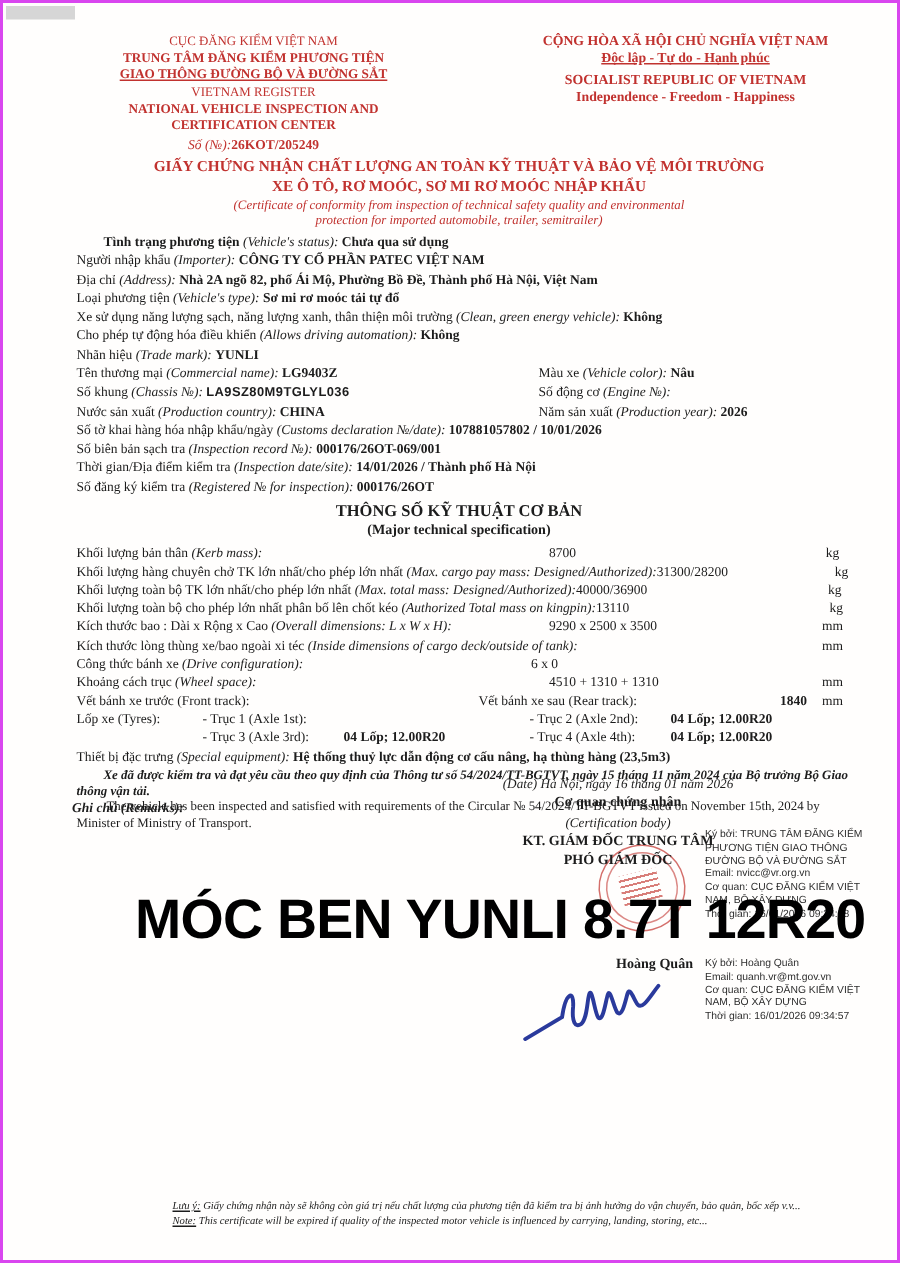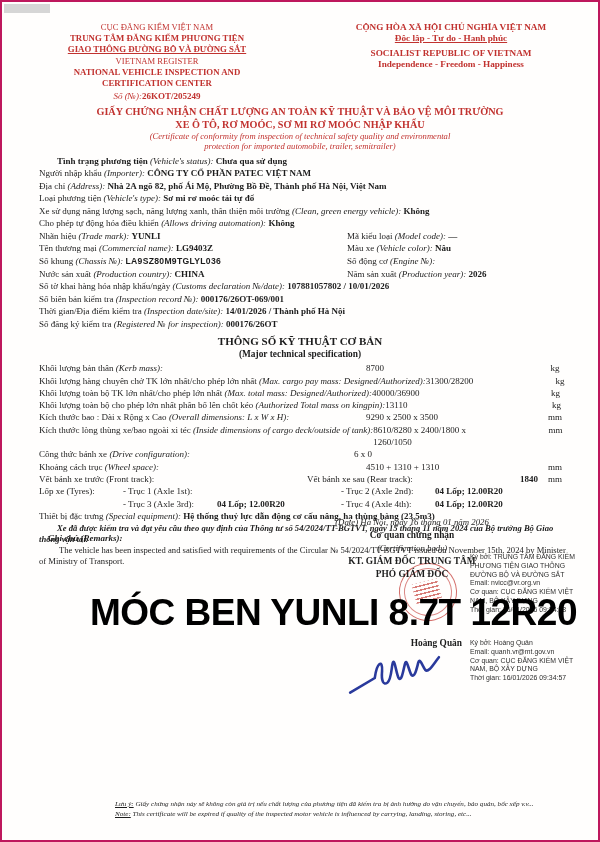--- a/index.html
+++ b/index.html
@@ -1,19 +1,19 @@
 <!DOCTYPE html>
 <html><head>
 <meta charset="utf-8">
 <style>
   html,body{margin:0;padding:0;}
   body{width:600px;height:842px;overflow:hidden;background:#fff;}
   .page{position:relative;width:600px;height:842px;box-sizing:border-box;
-        border:2px solid #be185d;background:#fffefd;
-        font-family:"Liberation Serif","DejaVu Serif",serif;color:#1c1c1c;}
+        border:2px solid #d946ef;background:#fffefd;
+        font-family:"Liberation Serif","DejaVu Serif",serif;color:#1c1c1c;padding-left:12px;}
   .corner-patch{position:absolute;left:2px;top:2px;width:46px;height:9px;background:#d6d6d6;}
 
   
   .hdr{display:flex;margin-top:20px;color:#c1322f;text-align:center;}
   .hdr-l{width:310px;}
   .hdr-r{flex:1;padding-right:8px;}
   .h-sm{font-size:8.6px;line-height:11px;}
   .h-b{font-size:8.8px;line-height:11.4px;font-weight:bold;}
   .h-u{text-decoration:underline;}
   .h-no{font-size:9px;line-height:12px;}
@@ -159,25 +159,20 @@
       <span class="en">(Allows driving automation):</span>
       <span class="val">Không</span>
     </div>
 
     <div class="irow pair">
       <div class="col-l">
         <span class="vi">Nhãn hiệu</span>
         <span class="en">(Trade mark):</span>
         <span class="val">YUNLI</span>
       </div>
-      <div class="col-r">
-        <span class="vi">Mã kiểu loại</span>
-        <span class="en">(Model code):</span>
-        <span class="val">—</span>
-      </div>
     </div>
     <div class="irow pair">
       <div class="col-l">
         <span class="vi">Tên thương mại</span>
         <span class="en">(Commercial name):</span>
         <span class="val">LG9403Z</span>
       </div>
       <div class="col-r">
         <span class="vi">Màu xe</span>
         <span class="en">(Vehicle color):</span>
@@ -208,21 +203,21 @@
         <span class="val">2026</span>
       </div>
     </div>
 
     <div class="irow">
       <span class="vi">Số tờ khai hàng hóa nhập khẩu/ngày</span>
       <span class="en">(Customs declaration №/date):</span>
       <span class="val">107881057802 / 10/01/2026</span>
     </div>
     <div class="irow">
-      <span class="vi">Số biên bản kiểm tra</span>
+      <span class="vi">Số biên bản sạch tra</span>
       <span class="en">(Inspection record №):</span>
       <span class="val">000176/26OT-069/001</span>
     </div>
     <div class="irow">
       <span class="vi">Thời gian/Địa điểm kiểm tra</span>
       <span class="en">(Inspection date/site):</span>
       <span class="val">14/01/2026  / Thành phố Hà Nội</span>
     </div>
     <div class="irow">
       <span class="vi">Số đăng ký kiểm tra</span>
@@ -257,24 +252,20 @@
       <div class="sval">13110</div>
       <div class="sunit">kg</div>
     </div>
     <div class="srow">
       <div class="slabel"><span class="vi">Kích thước bao : Dài x Rộng x Cao</span> <span class="en">(Overall dimensions: L x W x H):</span></div>
       <div class="sval">9290 x 2500 x 3500</div>
       <div class="sunit">mm</div>
     </div>
     <div class="srow">
       <div class="slabel"><span class="vi">Kích thước lòng thùng xe/bao ngoài xi téc</span> <span class="en">(Inside dimensions of cargo deck/outside of tank):</span></div>
-      <div class="sval">
-          <div>8610/8280 x 2400/1800 x</div>
-          <div class="v2">1260/1050</div>
-        </div>
       <div class="sunit">mm</div>
     </div>
     <div class="srow">
       <div class="slabel"><span class="vi">Công thức bánh xe</span> <span class="en">(Drive configuration):</span></div>
       <div class="sval" style="padding-right:12px">6 x 0</div>
       <div class="sunit"></div>
     </div>
     <div class="srow">
       <div class="slabel"><span class="vi">Khoảng cách trục</span> <span class="en">(Wheel space):</span></div>
       <div class="sval">4510 + 1310 + 1310</div>

